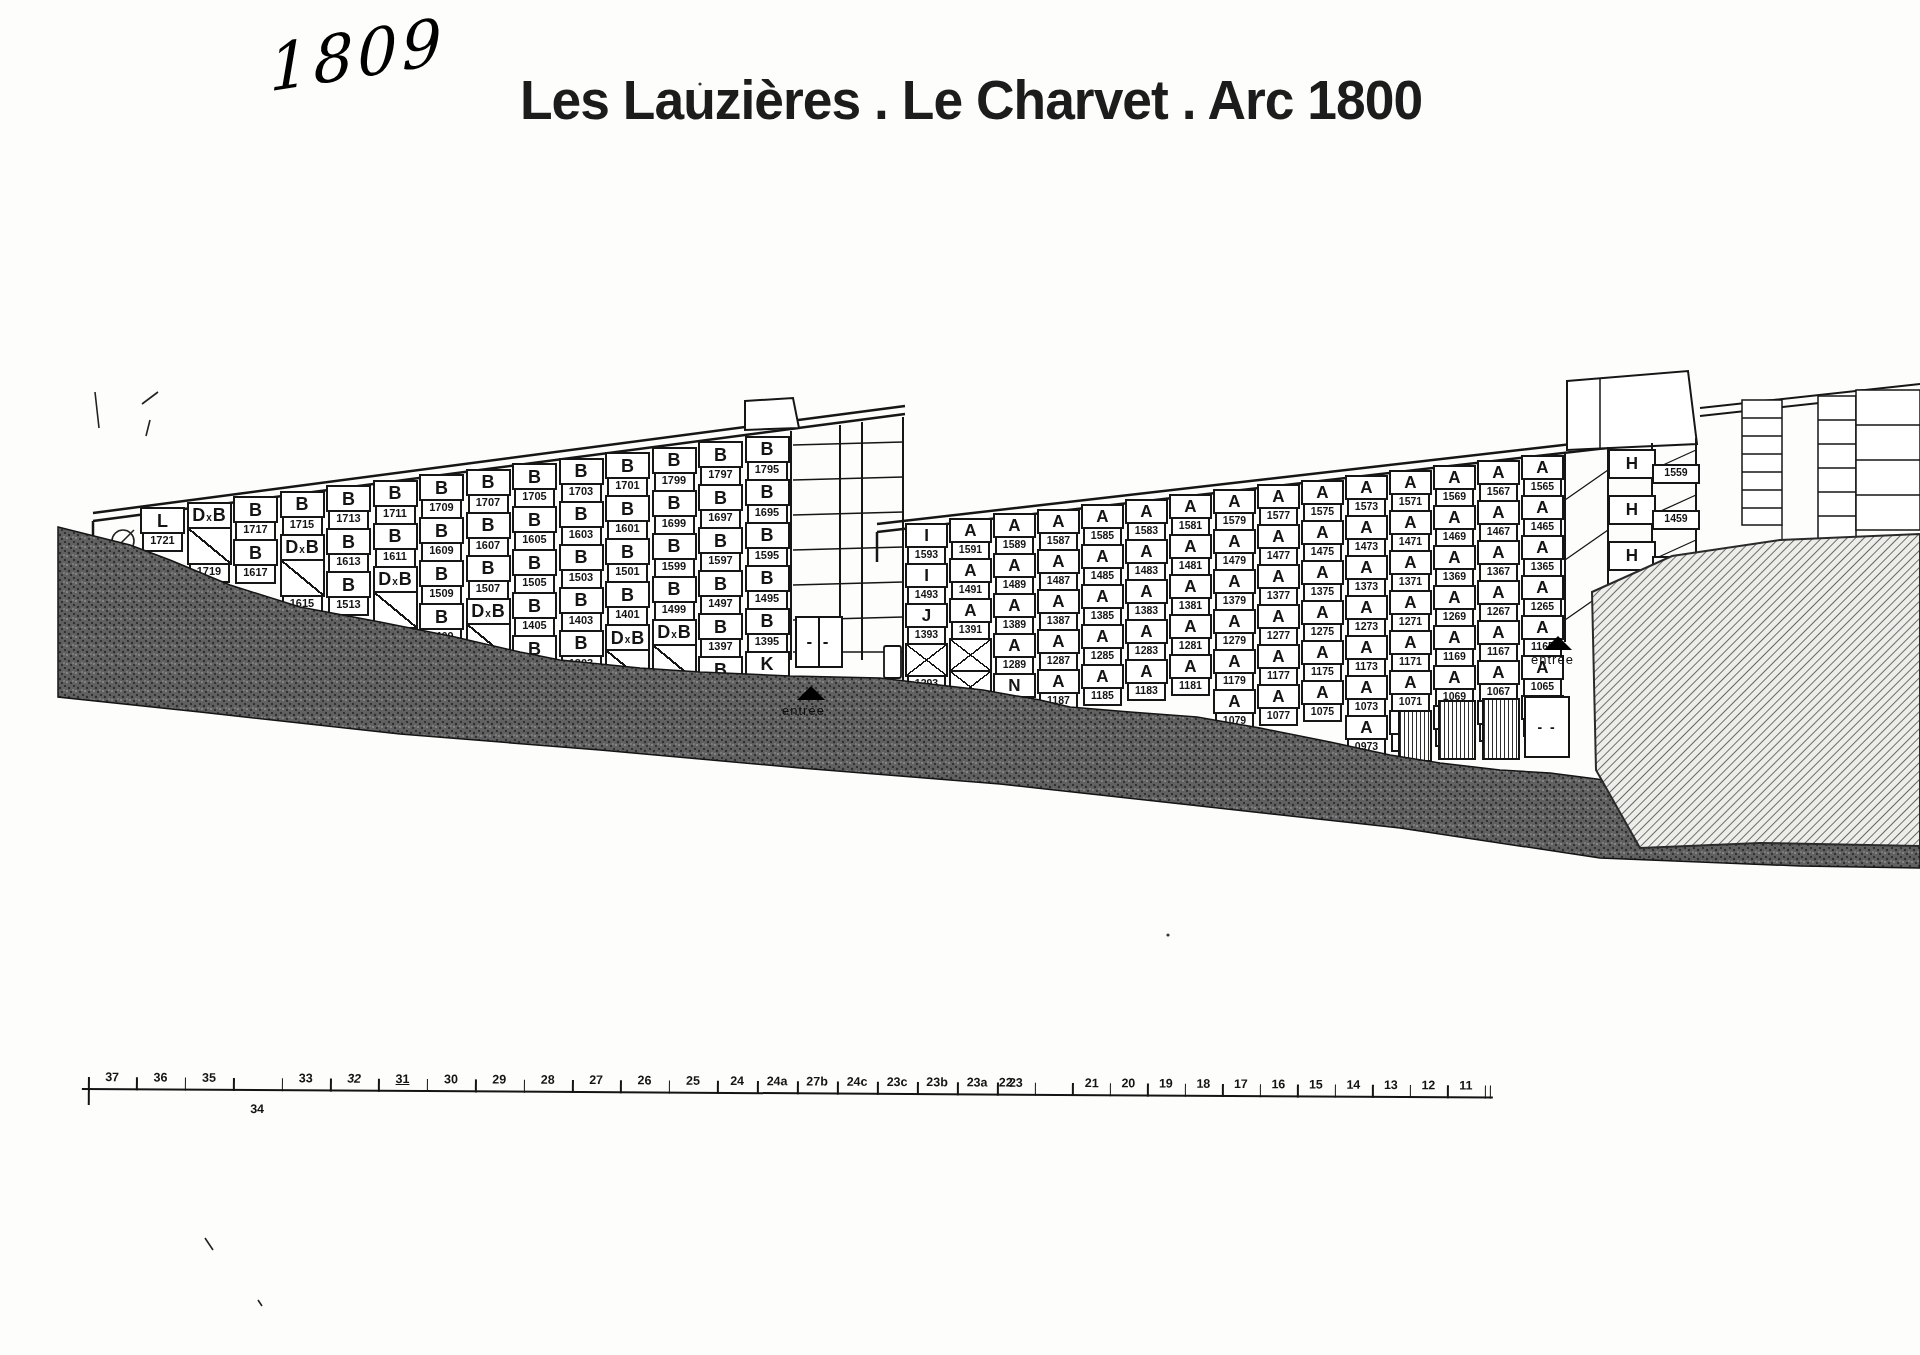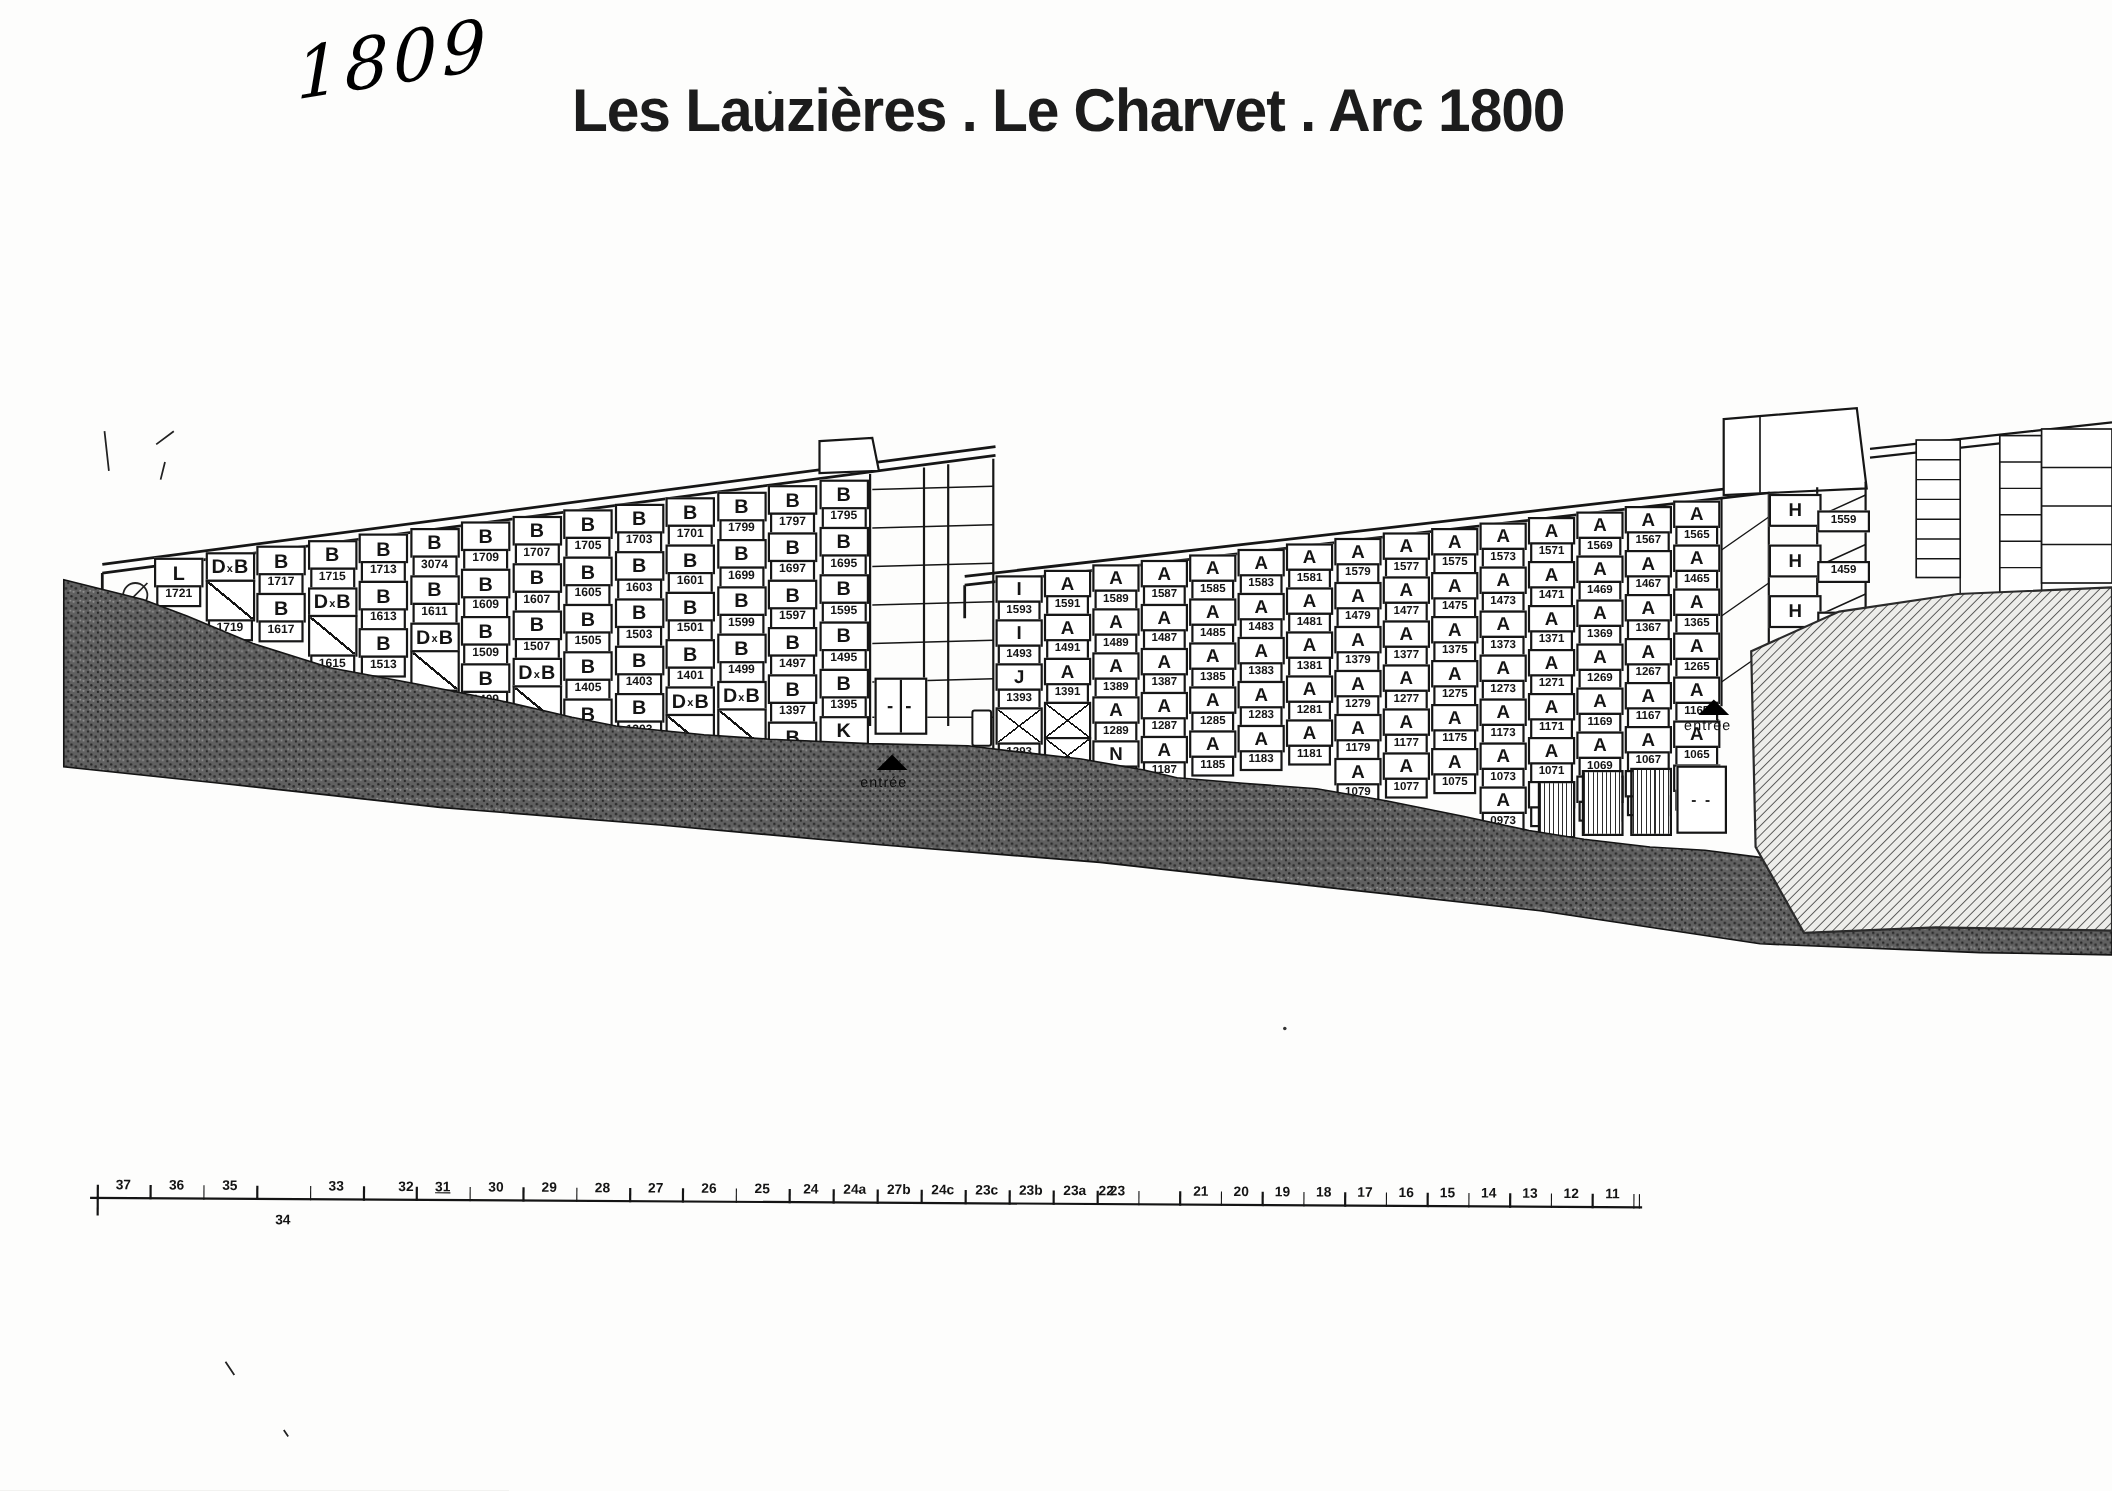--- a/index.html
+++ b/index.html
@@ -159,21 +159,21 @@
           <div class="num" data-interactable="false">1613</div>
         </div>
         <div class="cellw" data-interactable="false">
           <div class="lt" data-interactable="false">B</div>
           <div class="num" data-interactable="false">1513</div>
         </div>
       </div>
       <div class="col lb" data-interactable="false" style="left: 372.5px; top: 479.768px; width: 45px;">
         <div class="cellw" data-interactable="false">
           <div class="lt" data-interactable="false">B</div>
-          <div class="num" data-interactable="false">3074</div>
+          <div class="num" data-interactable="false">1711</div>
         </div>
         <div class="cellw" data-interactable="false">
           <div class="lt" data-interactable="false">B</div>
           <div class="num" data-interactable="false">1611</div>
         </div>
         <div class="cellw" data-interactable="false">
           <div class="lt" data-interactable="false">
             <span>D</span>
             <span class="small-x">x</span>
             <span>B</span>
@@ -796,21 +796,21 @@
       <div class="rlab" data-interactable="false" style="left: 0px; width: 48.4px;">37</div>
       <div class="tick" data-interactable="false" style="left: 48.4px;"></div>
       <div class="rlab" data-interactable="false" style="left: 48.4px; width: 48.4px;">36</div>
       <div class="tick" data-interactable="false" style="left: 96.8px;"></div>
       <div class="rlab" data-interactable="false" style="left: 96.8px; width: 48.4px;">35</div>
       <div class="tick" data-interactable="false" style="left: 145.2px;"></div>
       <div class="rlab" data-interactable="false" style="left: 145.2px; width: 48.4px; margin-top: 31px;">34</div>
       <div class="tick" data-interactable="false" style="left: 193.6px;"></div>
       <div class="rlab" data-interactable="false" style="left: 193.6px; width: 48.4px;">33</div>
       <div class="tick" data-interactable="false" style="left: 242px;"></div>
-      <div class="rlab" data-interactable="false" style="left: 257px; width: 48.4px;">32</div>
+      <div class="rlab" data-interactable="false" style="left: 242px; width: 48.4px; font-style: italic;">32</div>
       <div class="tick" data-interactable="false" style="left: 290.4px;"></div>
       <div class="rlab" data-interactable="false" style="left: 290.4px; width: 48.4px; text-decoration: underline;">31</div>
       <div class="tick" data-interactable="false" style="left: 338.8px;"></div>
       <div class="rlab" data-interactable="false" style="left: 338.8px; width: 48.4px;">30</div>
       <div class="tick" data-interactable="false" style="left: 387.2px;"></div>
       <div class="rlab" data-interactable="false" style="left: 387.2px; width: 48.4px;">29</div>
       <div class="tick" data-interactable="false" style="left: 435.6px;"></div>
       <div class="rlab" data-interactable="false" style="left: 435.6px; width: 48.4px;">28</div>
       <div class="tick" data-interactable="false" style="left: 484px;"></div>
       <div class="rlab" data-interactable="false" style="left: 484px; width: 48.4px;">27</div>

